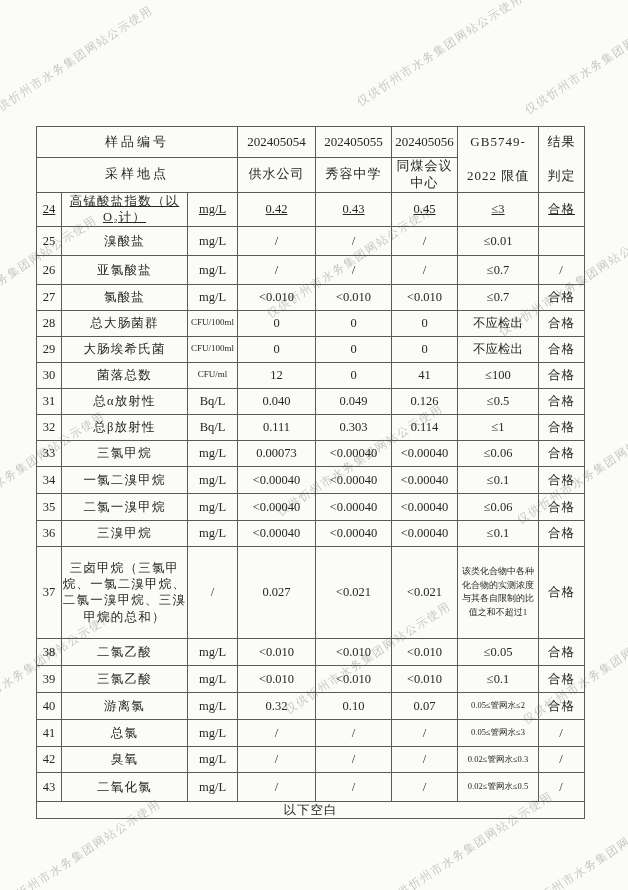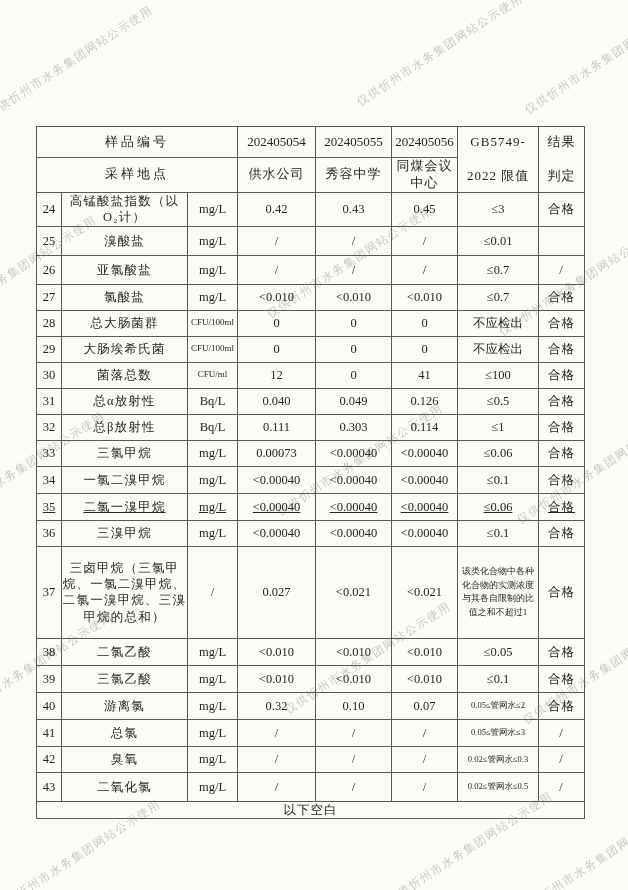--- a/index.html
+++ b/index.html
@@ -106,21 +106,21 @@
         </th>
       </tr>
       <tr style="height:30px">
         <th colspan="3" class="hd-label">采样地点</th>
         <th class="hd-loc">供水公司</th>
         <th class="hd-loc">秀容中学</th>
         <th class="hd-loc">同煤会议中心</th>
       </tr>
     </thead>
     <tbody id="rows-body">
-      <tr style="height: 34px;">
+      <tr style="height: 34px; text-decoration: underline;">
       <td class="c-no">24</td>
       <td class="c-name">高锰酸盐指数（以O₂计）</td>
       <td class="c-unit">mg/L</td>
       <td class="c-val">0.42</td>
       <td class="c-val">0.43</td>
       <td class="c-val">0.45</td>
       <td class="c-limit">≤3</td>
       <td class="c-result">合格</td>
     </tr>
         <tr style="height: 29px;">
@@ -216,21 +216,21 @@
         <tr style="height: 27px;">
       <td class="c-no">34</td>
       <td class="c-name">一氯二溴甲烷</td>
       <td class="c-unit">mg/L</td>
       <td class="c-val">&lt;0.00040</td>
       <td class="c-val">&lt;0.00040</td>
       <td class="c-val">&lt;0.00040</td>
       <td class="c-limit">≤0.1</td>
       <td class="c-result">合格</td>
     </tr>
-        <tr style="height: 27px; text-decoration: underline;">
+        <tr style="height: 27px;">
       <td class="c-no">35</td>
       <td class="c-name">二氯一溴甲烷</td>
       <td class="c-unit">mg/L</td>
       <td class="c-val">&lt;0.00040</td>
       <td class="c-val">&lt;0.00040</td>
       <td class="c-val">&lt;0.00040</td>
       <td class="c-limit">≤0.06</td>
       <td class="c-result">合格</td>
     </tr>
         <tr style="height: 26px;">

